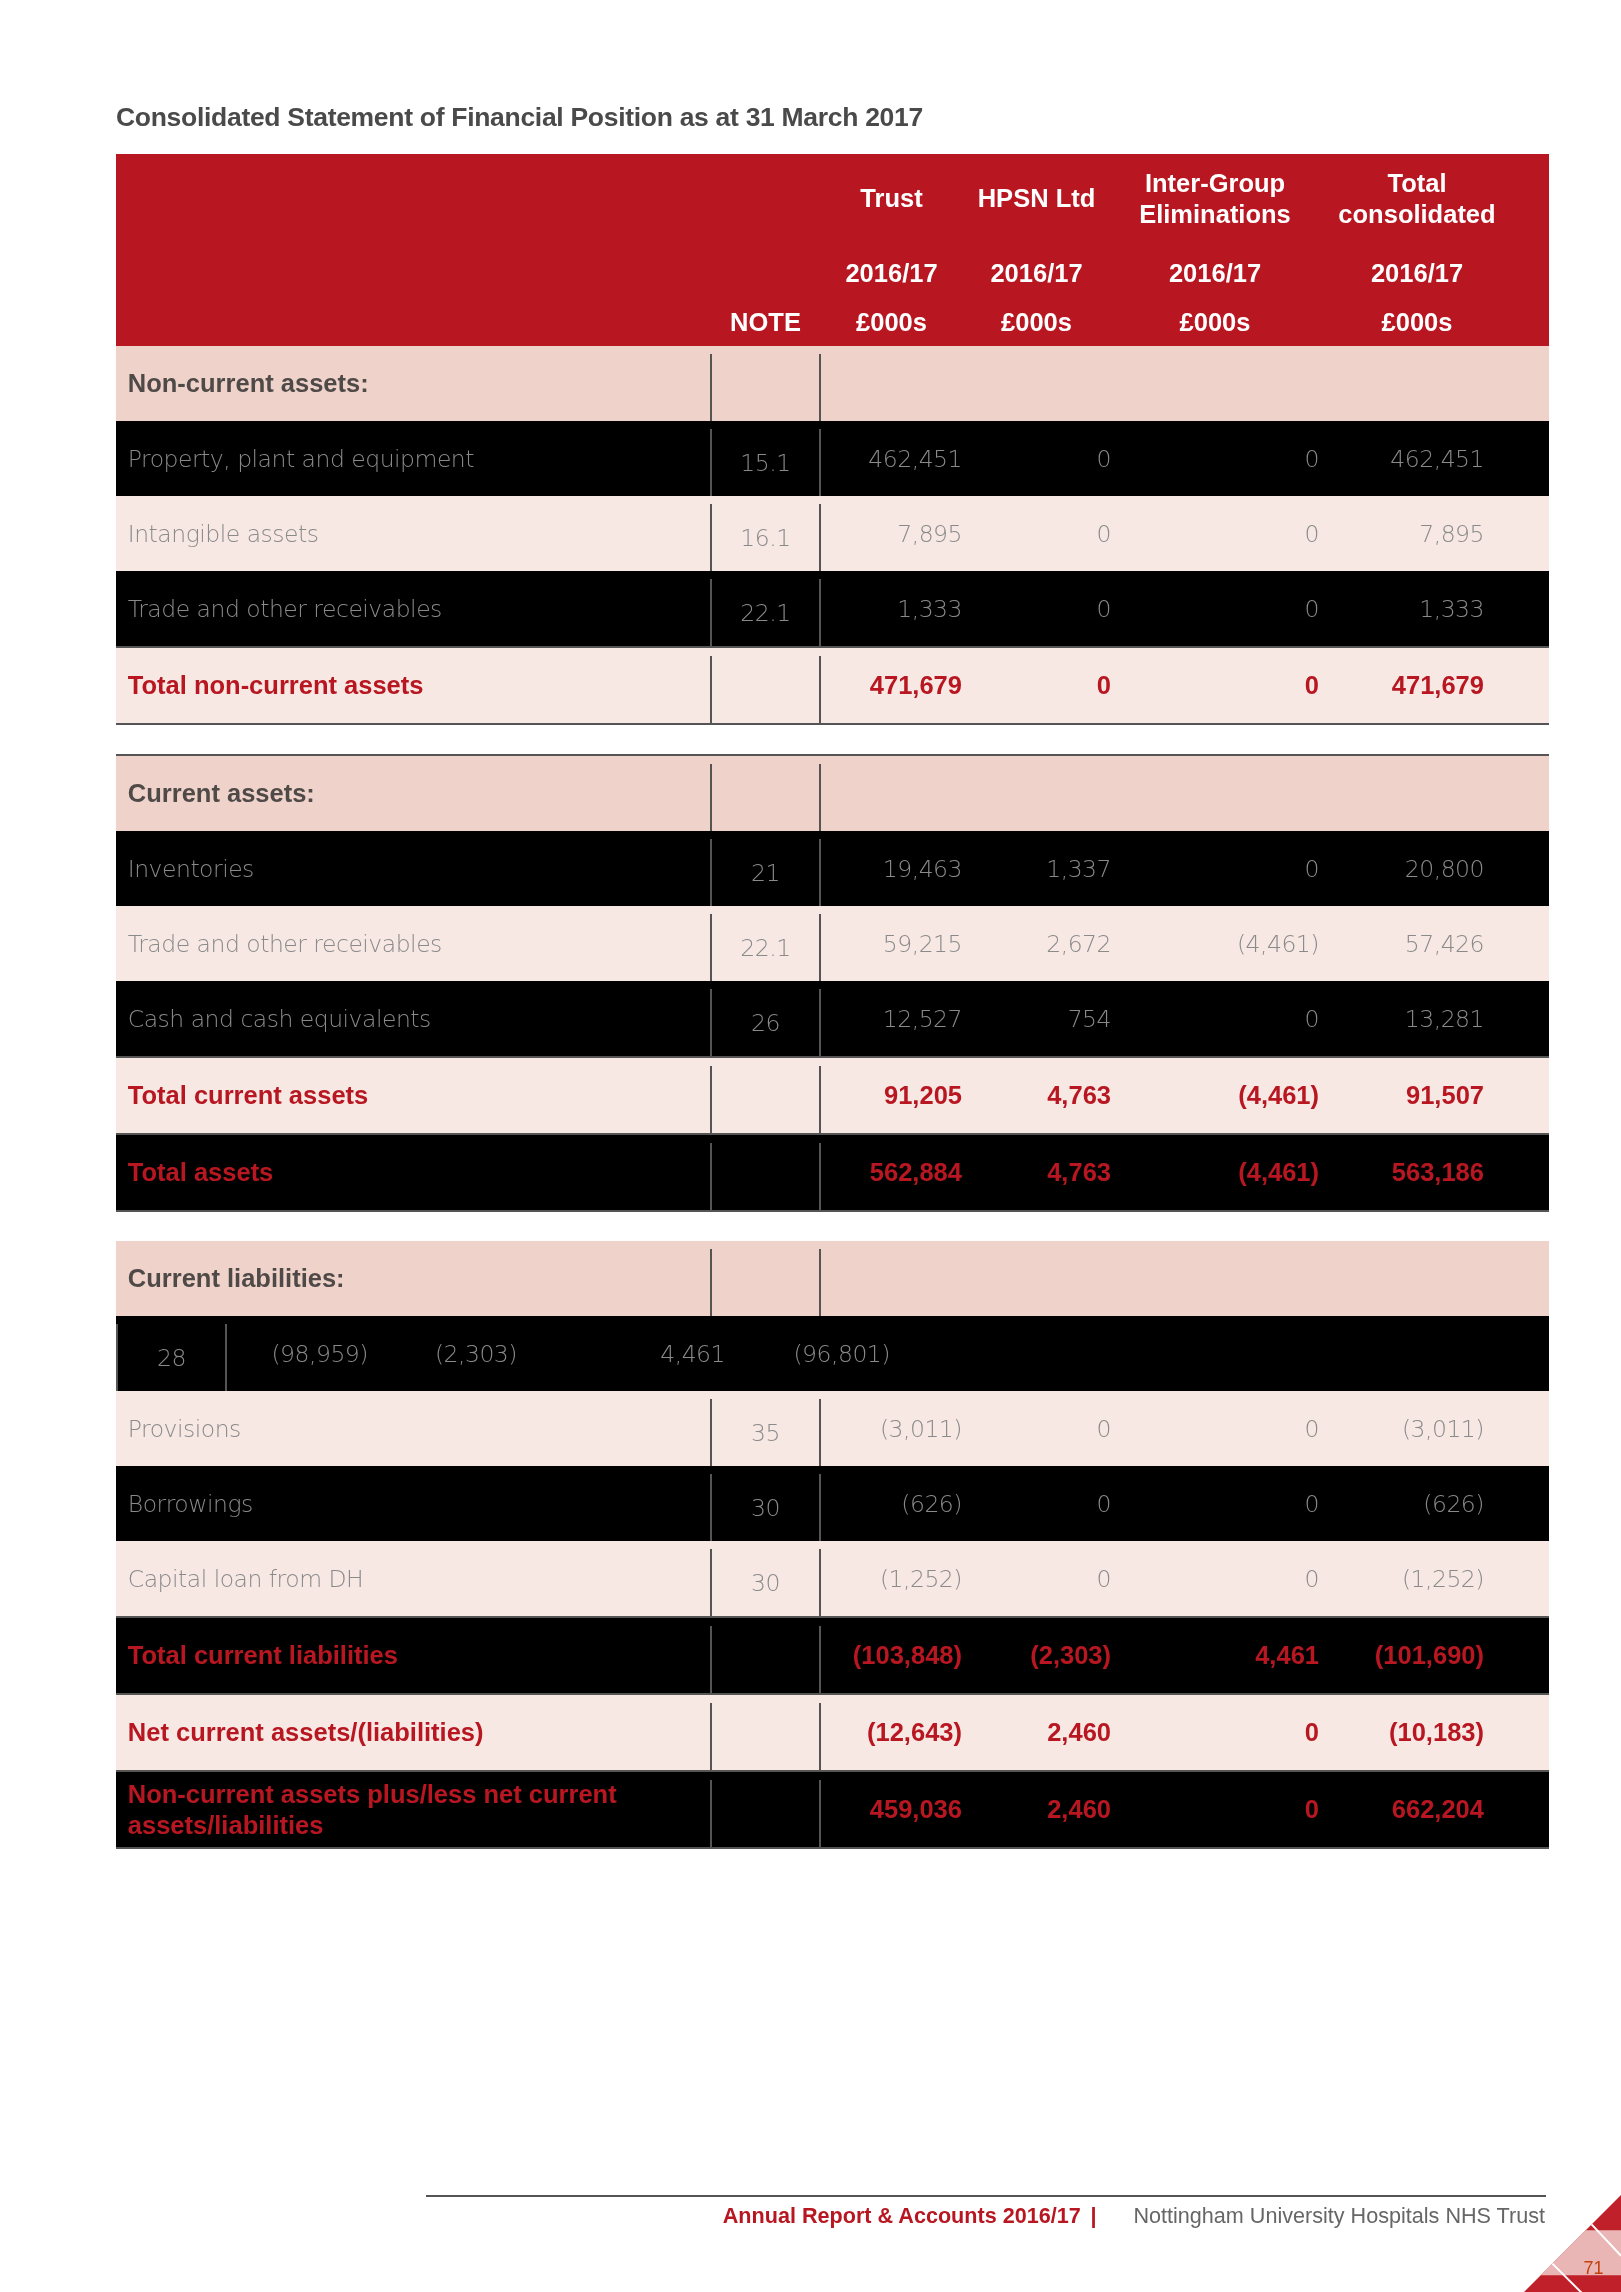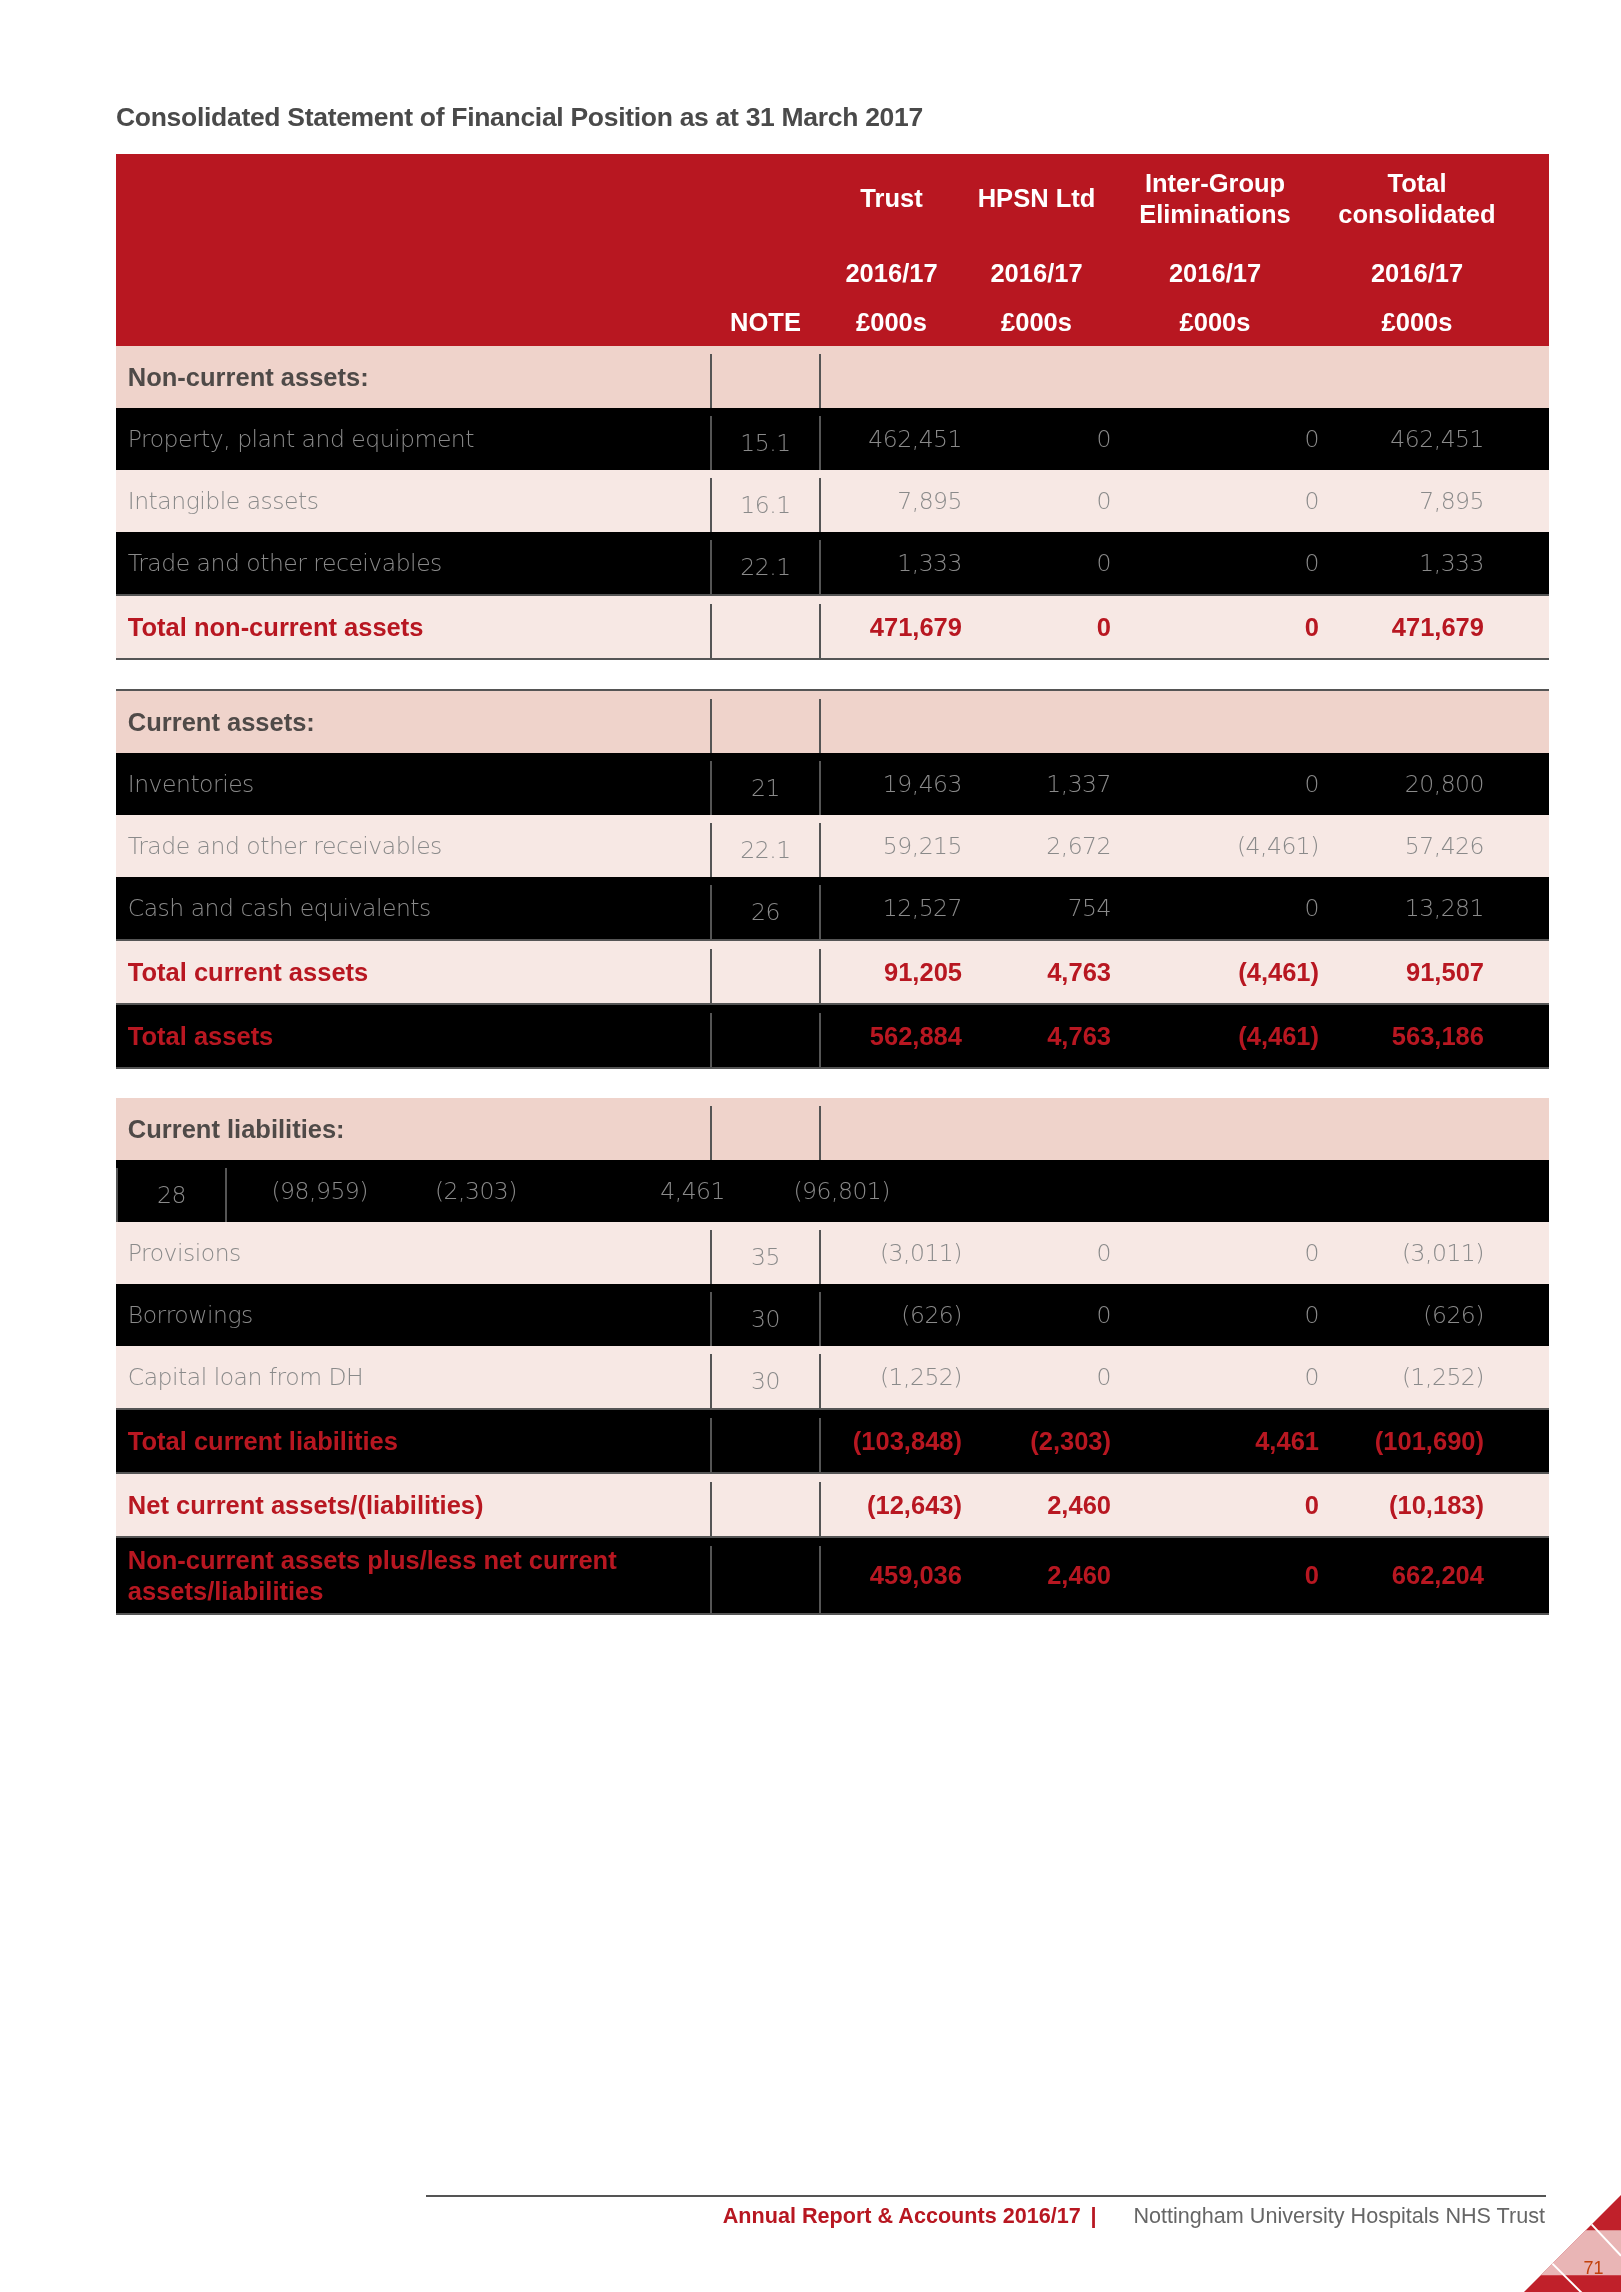--- a/index.html
+++ b/index.html
@@ -3,21 +3,21 @@
 <meta charset="utf-8">
 <style>
   html, body { margin:0; padding:0; background:#ffffff; }
   body { width:1621px; height:2293px; position:relative; overflow:hidden;
          font-family:"Liberation Sans", sans-serif; }
   .title { position:absolute; left:116px; top:102px; font-size:26.5px; font-weight:bold;
            color:#4a4a4a; letter-spacing:-0.3px; }
   .tbl { position:absolute; left:116px; top:154px; width:1433px; }
   .head { background:#b81721; height:192px; position:relative; color:#fff; font-weight:bold; }
   .hcell { position:absolute; text-align:center; font-size:25.5px; line-height:31px; }
-  .row { position:relative; height:62px; display:flex; align-items:stretch; }
+  .row { position:relative; height:75px; display:flex; align-items:stretch; }
   .row > div { display:flex; align-items:center; box-sizing:border-box; }
   .c-label { width:594px; padding-left:11.8px; font-size:25.5px; }
   .c-note { width:111px; justify-content:center; border-left:2.9px solid #555; border-right:2.9px solid #555; font-size:25.5px;margin-top:8px; }
   .c-num { justify-content:flex-end; font-size:25.5px; }
   .n1 { width:141px; padding-right:0; }
   .n2 { width:149px; }
   .n3 { width:208px; }
   .n4 { width:204px; padding-right:39px; }
   .hdr-sec { background:#efd3cb; }
   .hdr-sec .c-label { font-weight:bold; color:#4f4a48; }

